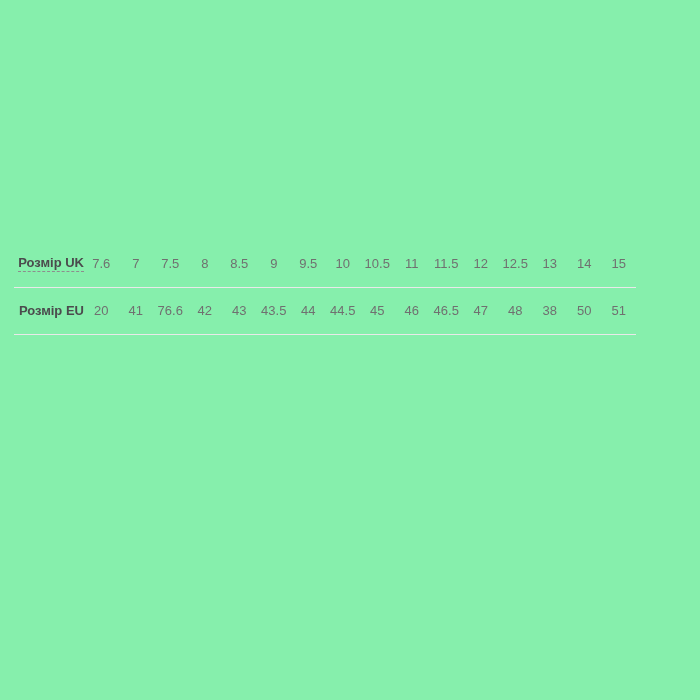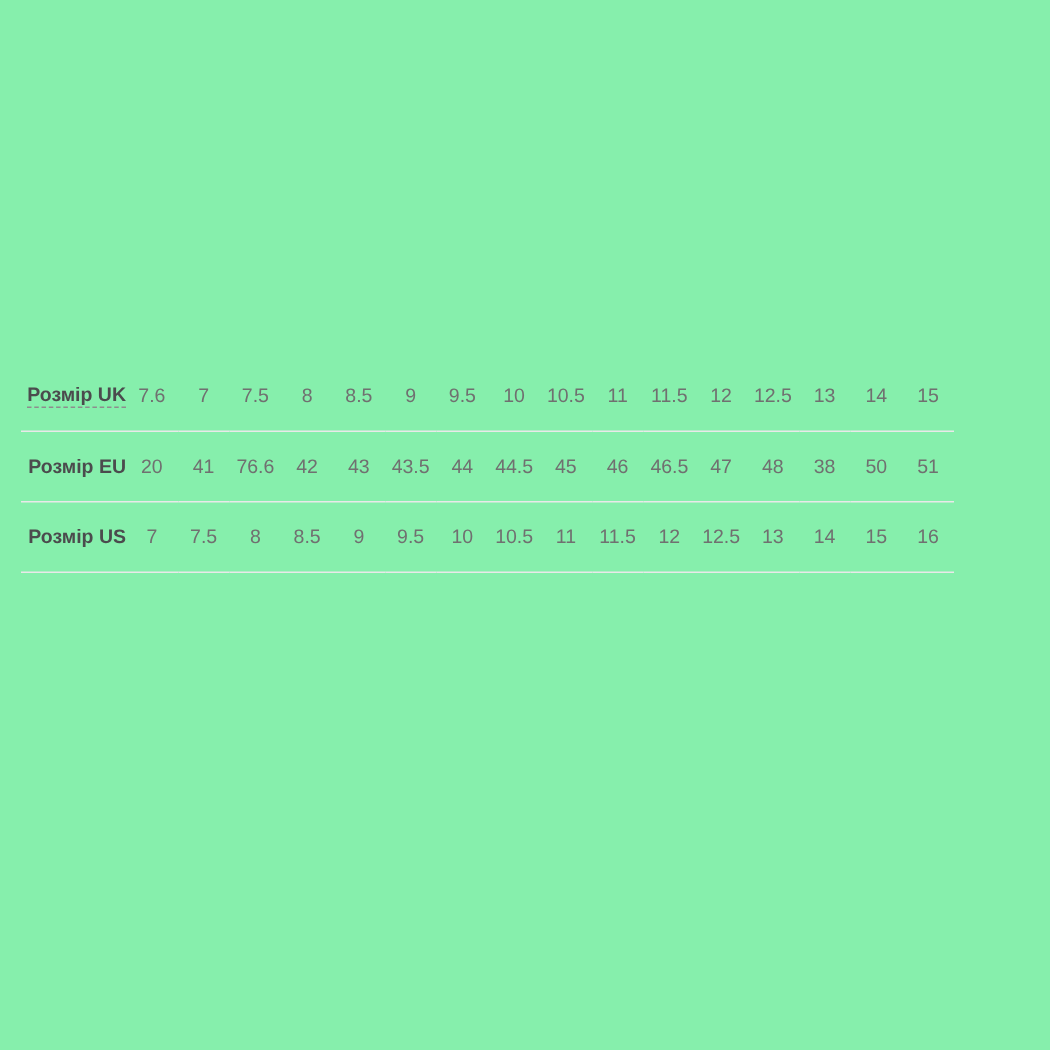--- a/index.html
+++ b/index.html
@@ -85,34 +85,15 @@
           <td>44.5</td>
           <td>45</td>
           <td>46</td>
           <td>46.5</td>
           <td>47</td>
           <td>48</td>
           <td>38</td>
           <td>50</td>
           <td>51</td>
         </tr>
-      <tr>
-        <th>Розмір US</th>
-      <td>7</td>
-          <td>7.5</td>
-          <td>8</td>
-          <td>8.5</td>
-          <td>9</td>
-          <td>9.5</td>
-          <td>10</td>
-          <td>10.5</td>
-          <td>11</td>
-          <td>11.5</td>
-          <td>12</td>
-          <td>12.5</td>
-          <td>13</td>
-          <td>14</td>
-          <td>15</td>
-          <td>16</td>
-        </tr>
     </tbody>
   </table>
 </div>
 
 </body></html>

